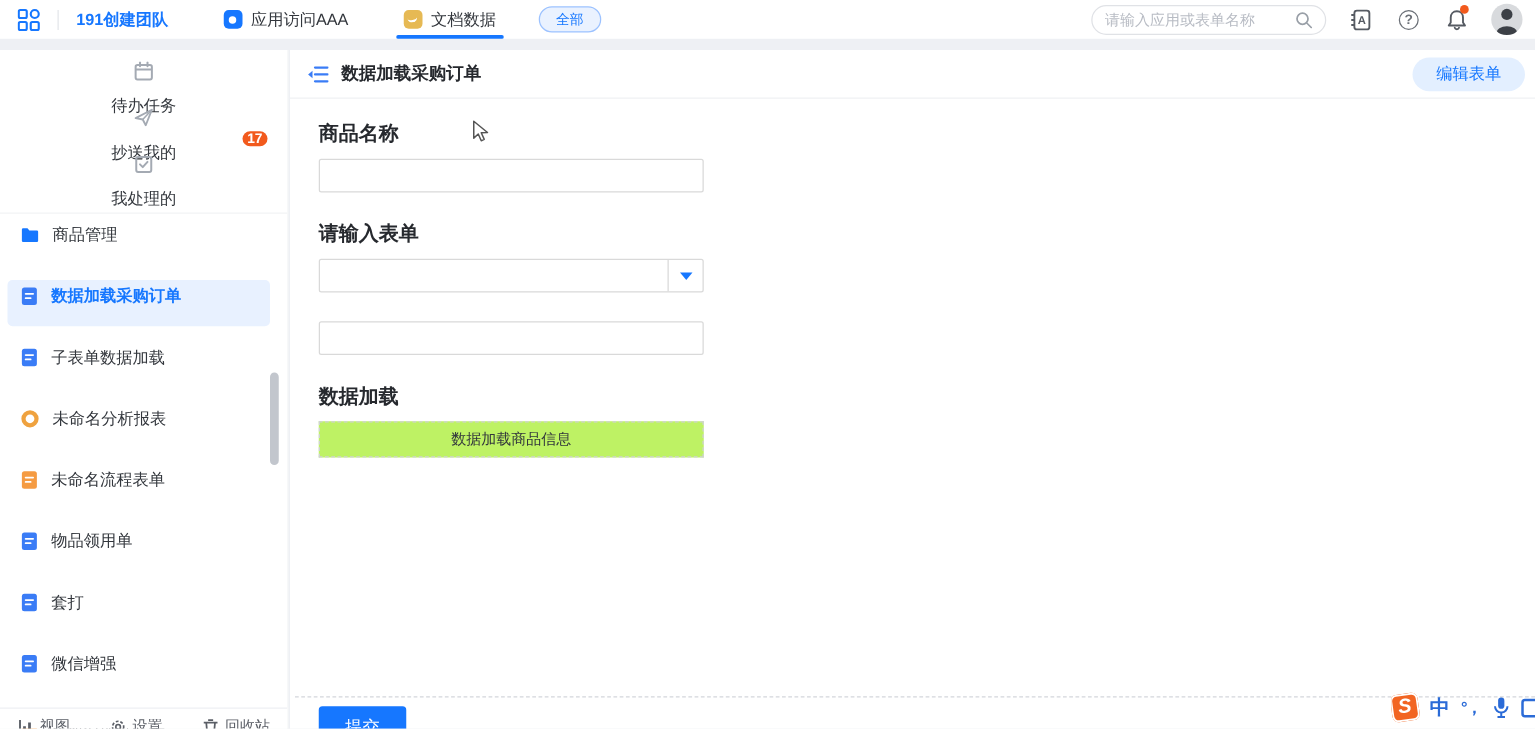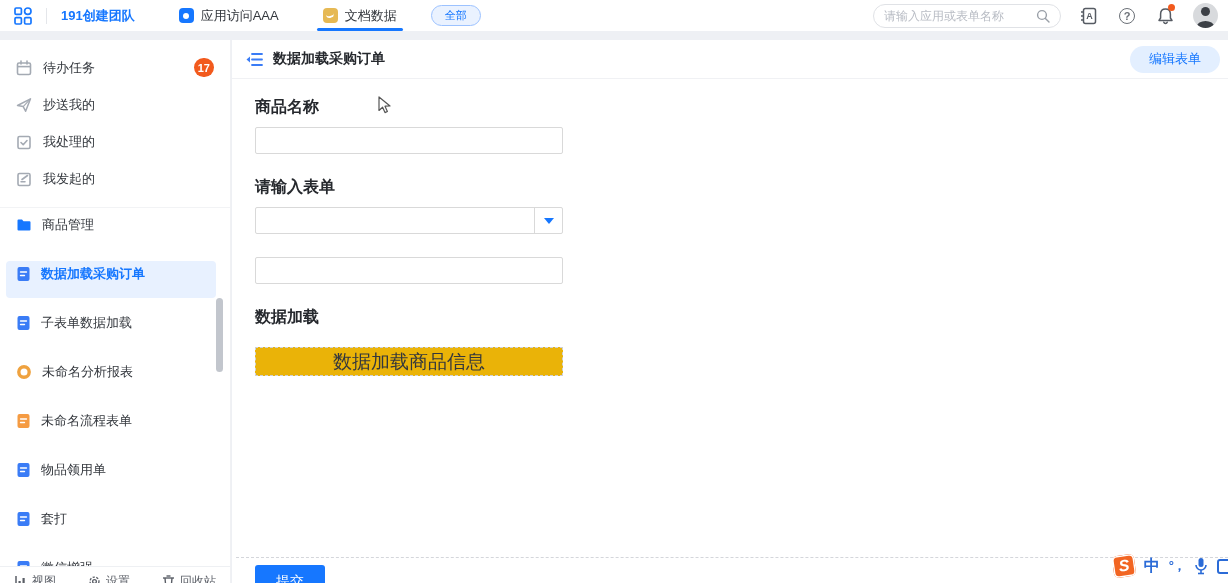--- a/index.html
+++ b/index.html
@@ -26,21 +26,21 @@
   .icon-btn { width:20px; height:20px; display:flex; align-items:center; justify-content:center; position:relative; cursor:pointer; }
   .help-circle { width:16px; height:16px; border:1.4px solid #6b7077; border-radius:50%; color:#6b7077; font-size:11px; font-weight:700; display:flex; align-items:center; justify-content:center; }
   .bell-dot { position:absolute; top:-2px; right:0; width:7px; height:7px; background:#f25a1d; border-radius:50%; }
   .avatar { width:25px; height:25px; border-radius:50%; background:#d8dadd; position:relative; overflow:hidden; flex:0 0 auto; }
   .avatar .head { position:absolute; top:4px; left:8px; width:9px; height:9px; border-radius:50%; background:#3c4046; }
   .avatar .bodyv { position:absolute; bottom:-4px; left:4px; width:17px; height:11px; border-radius:50% 50% 0 0; background:#3c4046; }
 
   
   .sidebar { position:absolute; top:40px; left:0; width:231px; height:543px; background:#fff; border-right:1px solid #f0f1f4; overflow:hidden; }
   .nav-list { padding-top:9px; }
-  .nav-item { height:37px; display:flex; align-items:center; gap:11px; padding:0 16px; font-size:13px; color:#33373d; cursor:pointer; }
+  .nav-item { height:37px; display:flex; align-items:center; gap:11px; padding:0 16px; font-size:13px; color:#33373d; cursor:pointer;flex-direction:column; }
   .nav-item svg { flex:0 0 auto; }
   .badge { margin-left:auto; min-width:19px; height:19px; border-radius:10px; background:#f25a1d; color:#fff; font-size:11px; font-weight:700; display:flex; align-items:center; justify-content:center; padding:0 4px; }
   .side-divider { height:1px; background:#f2f3f5; margin:10px 0 0 0; }
   .search-row { display:flex; align-items:center; padding:16px 12px 10px 12px; gap:9px; }
   .side-search { flex:1; height:27px; border:1px solid #dfe1e6; border-radius:14px; display:flex; align-items:center; padding:0 10px; gap:6px; }
   .side-search input { border:none; outline:none; flex:1; font-size:12px; background:transparent; min-width:0; color:#333; font-family:inherit; }
   .side-search input::placeholder { color:#b8bcc4; }
   .plus-btn { width:27px; height:27px; border-radius:50%; background:#e7f0ff; color:#1677ff; font-size:19px; line-height:1; display:flex; align-items:center; justify-content:center; cursor:pointer; border:none; flex:0 0 auto; padding-bottom:2px; }
   .form-list { padding-top:4px; }
   .form-item { height:37px; display:flex; align-items:center; gap:10px; margin:0 14px 12px 6px; padding:0 0 11px 10px; font-size:13px; color:#33373d; border-radius:4px; cursor:pointer; white-space:nowrap; }
@@ -56,21 +56,21 @@
   .main-title { font-size:14px; font-weight:700; color:#26292e; margin-left:10px; }
   .edit-btn { margin-left:auto; height:27px; padding:0 19px; border:none; border-radius:14px; background:#e3efff; color:#1677ff; font-size:13px; cursor:pointer; font-family:inherit; }
   .form-area { padding:18px 0 0 23px; }
   .fgroup { margin-bottom:23px; width:308px; }
   .flabel { font-size:16px; font-weight:700; color:#26292e; margin-bottom:9px; }
   .finput { width:308px; height:27px; border:1px solid #d9d9d9; border-radius:2px; background:#fff; outline:none; padding:0 8px; font-size:13px; font-family:inherit; }
   .fselect { width:308px; height:27px; border:1px solid #d9d9d9; border-radius:2px; background:#fff; display:flex; align-items:center; cursor:pointer; }
   .fselect .sel-val { flex:1; }
   .fselect .sel-arrow { width:28px; height:100%; border-left:1px solid #d9d9d9; display:flex; align-items:center; justify-content:center; }
   .caret-down { width:0; height:0; border-left:5px solid transparent; border-right:5px solid transparent; border-top:6px solid #1677ff; }
-  .dashed-btn { width:308px; height:29px; border:1px dashed #cfd1d6; background:#eab308; font-size:19px; color:#33373d; cursor:pointer; font-family:inherit;margin-top:10px; }
+  .dashed-btn { width:308px; height:29px; border:1px dashed #cfd1d6; background:#bef264; font-size:12px; color:#33373d; cursor:pointer; font-family:inherit; }
   .bottom-dash { position:absolute; left:4px; right:0; top:517px; border-top:1px dashed #d4d6db; }
   .submit-btn { position:absolute; left:23px; top:525px; width:70px; height:34px; background:#1677ff; border:none; border-radius:3px; color:#fff; font-size:14px; cursor:pointer; font-family:inherit; }
 
   
   .ime-bar { position:absolute; right:0; bottom:2px; height:30px; display:flex; align-items:center; gap:9px; padding-right:0; overflow:hidden; }
   .ime-logo { width:22px; height:22px; background:#f26522; border-radius:5px; color:#fff; font-weight:800; font-size:16px; font-style:italic; display:flex; align-items:center; justify-content:center; transform:rotate(-8deg); box-shadow:0 0 0 1.5px #fff inset; }
   .ime-mode { color:#2b6bd7; font-size:16px; font-weight:700; }
   .ime-punct { color:#2b6bd7; font-size:13px; font-weight:700; letter-spacing:-1px; }
   .ime-kbd { width:20px; height:15px; border:2px solid #2b6bd7; border-radius:3px; margin-right:-9px; flex:0 0 auto; }
 
@@ -157,28 +157,20 @@
           <line x1="7.2" y1="9.6" x2="14.5" y2="1.8" stroke="#a4aab3" stroke-width="1.2"></line>
         </svg>
       <span>抄送我的</span>
     </div>
     <div class="nav-item">
       <svg width="16" height="16" viewBox="0 0 16 16">
           <rect x="2" y="2.5" width="12" height="12" rx="1.5" fill="none" stroke="#a4aab3" stroke-width="1.6"></rect>
           <polyline points="5,8.5 7.2,10.7 11,6.5" fill="none" stroke="#a4aab3" stroke-width="1.6" stroke-linecap="round" stroke-linejoin="round"></polyline>
         </svg>
       <span>我处理的</span>
-    </div>
-    <div class="nav-item">
-      <svg width="16" height="16" viewBox="0 0 16 16">
-          <rect x="2" y="2.5" width="12" height="12" rx="1.5" fill="none" stroke="#a4aab3" stroke-width="1.6"></rect>
-          <line x1="5" y1="10.8" x2="9" y2="10.8" stroke="#a4aab3" stroke-width="1.5" stroke-linecap="round"></line>
-          <line x1="6" y1="8.5" x2="11.5" y2="4.5" stroke="#a4aab3" stroke-width="1.6" stroke-linecap="round"></line>
-        </svg>
-      <span>我发起的</span>
     </div>
   </div>
 
   <div class="side-divider"></div>
 
 
   <div class="form-list">
     <div class="form-item">
       <svg width="16" height="16" viewBox="0 0 16 16">
           <path d="M1.5 3.5 Q1.5 2.5 2.5 2.5 L6 2.5 L7.5 4.3 L13.5 4.3 Q14.5 4.3 14.5 5.3 L14.5 12.5 Q14.5 13.5 13.5 13.5 L2.5 13.5 Q1.5 13.5 1.5 12.5 Z" fill="#1677ff"></path>

